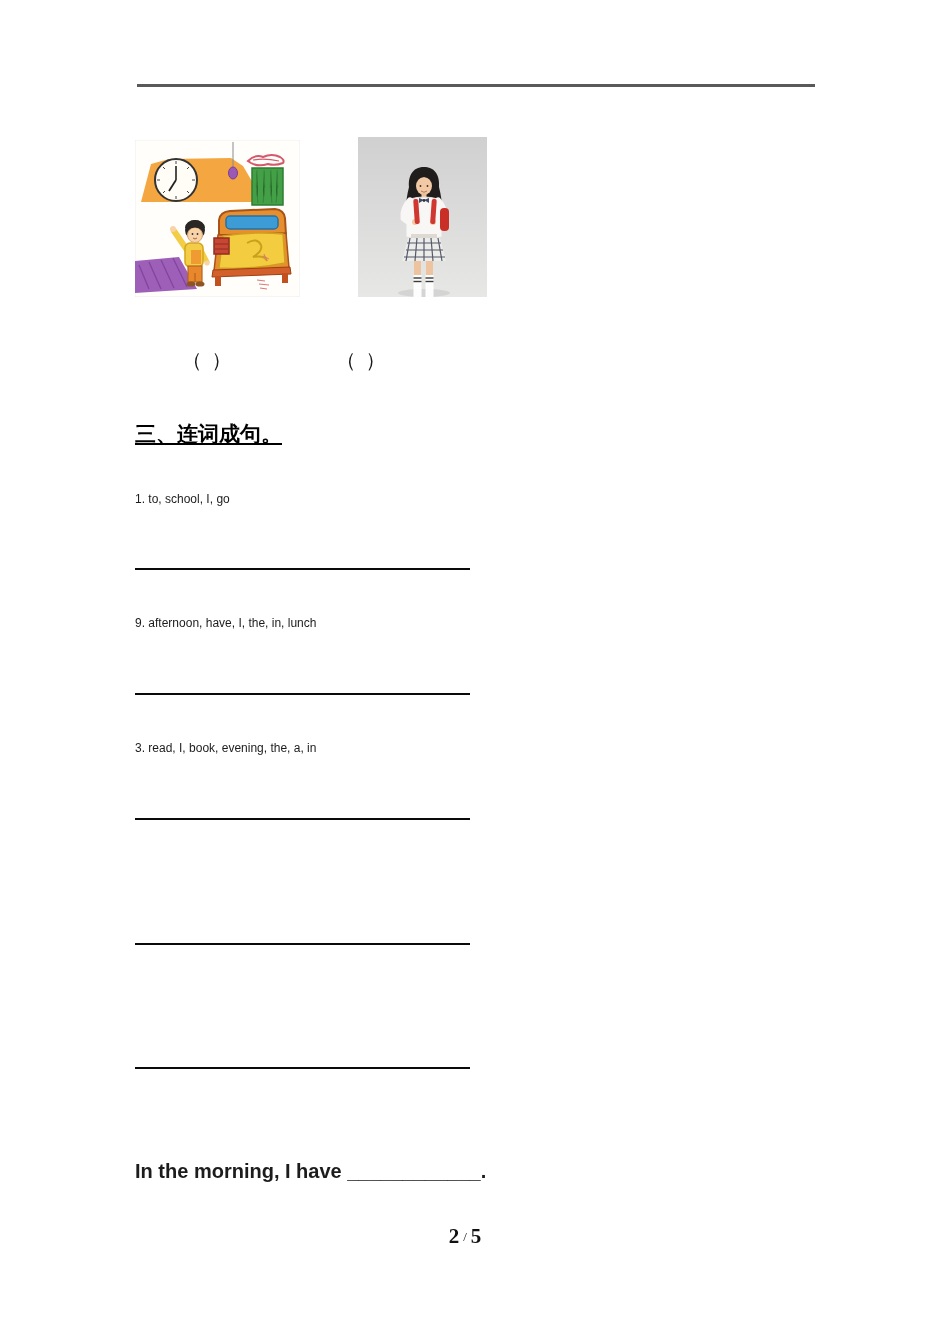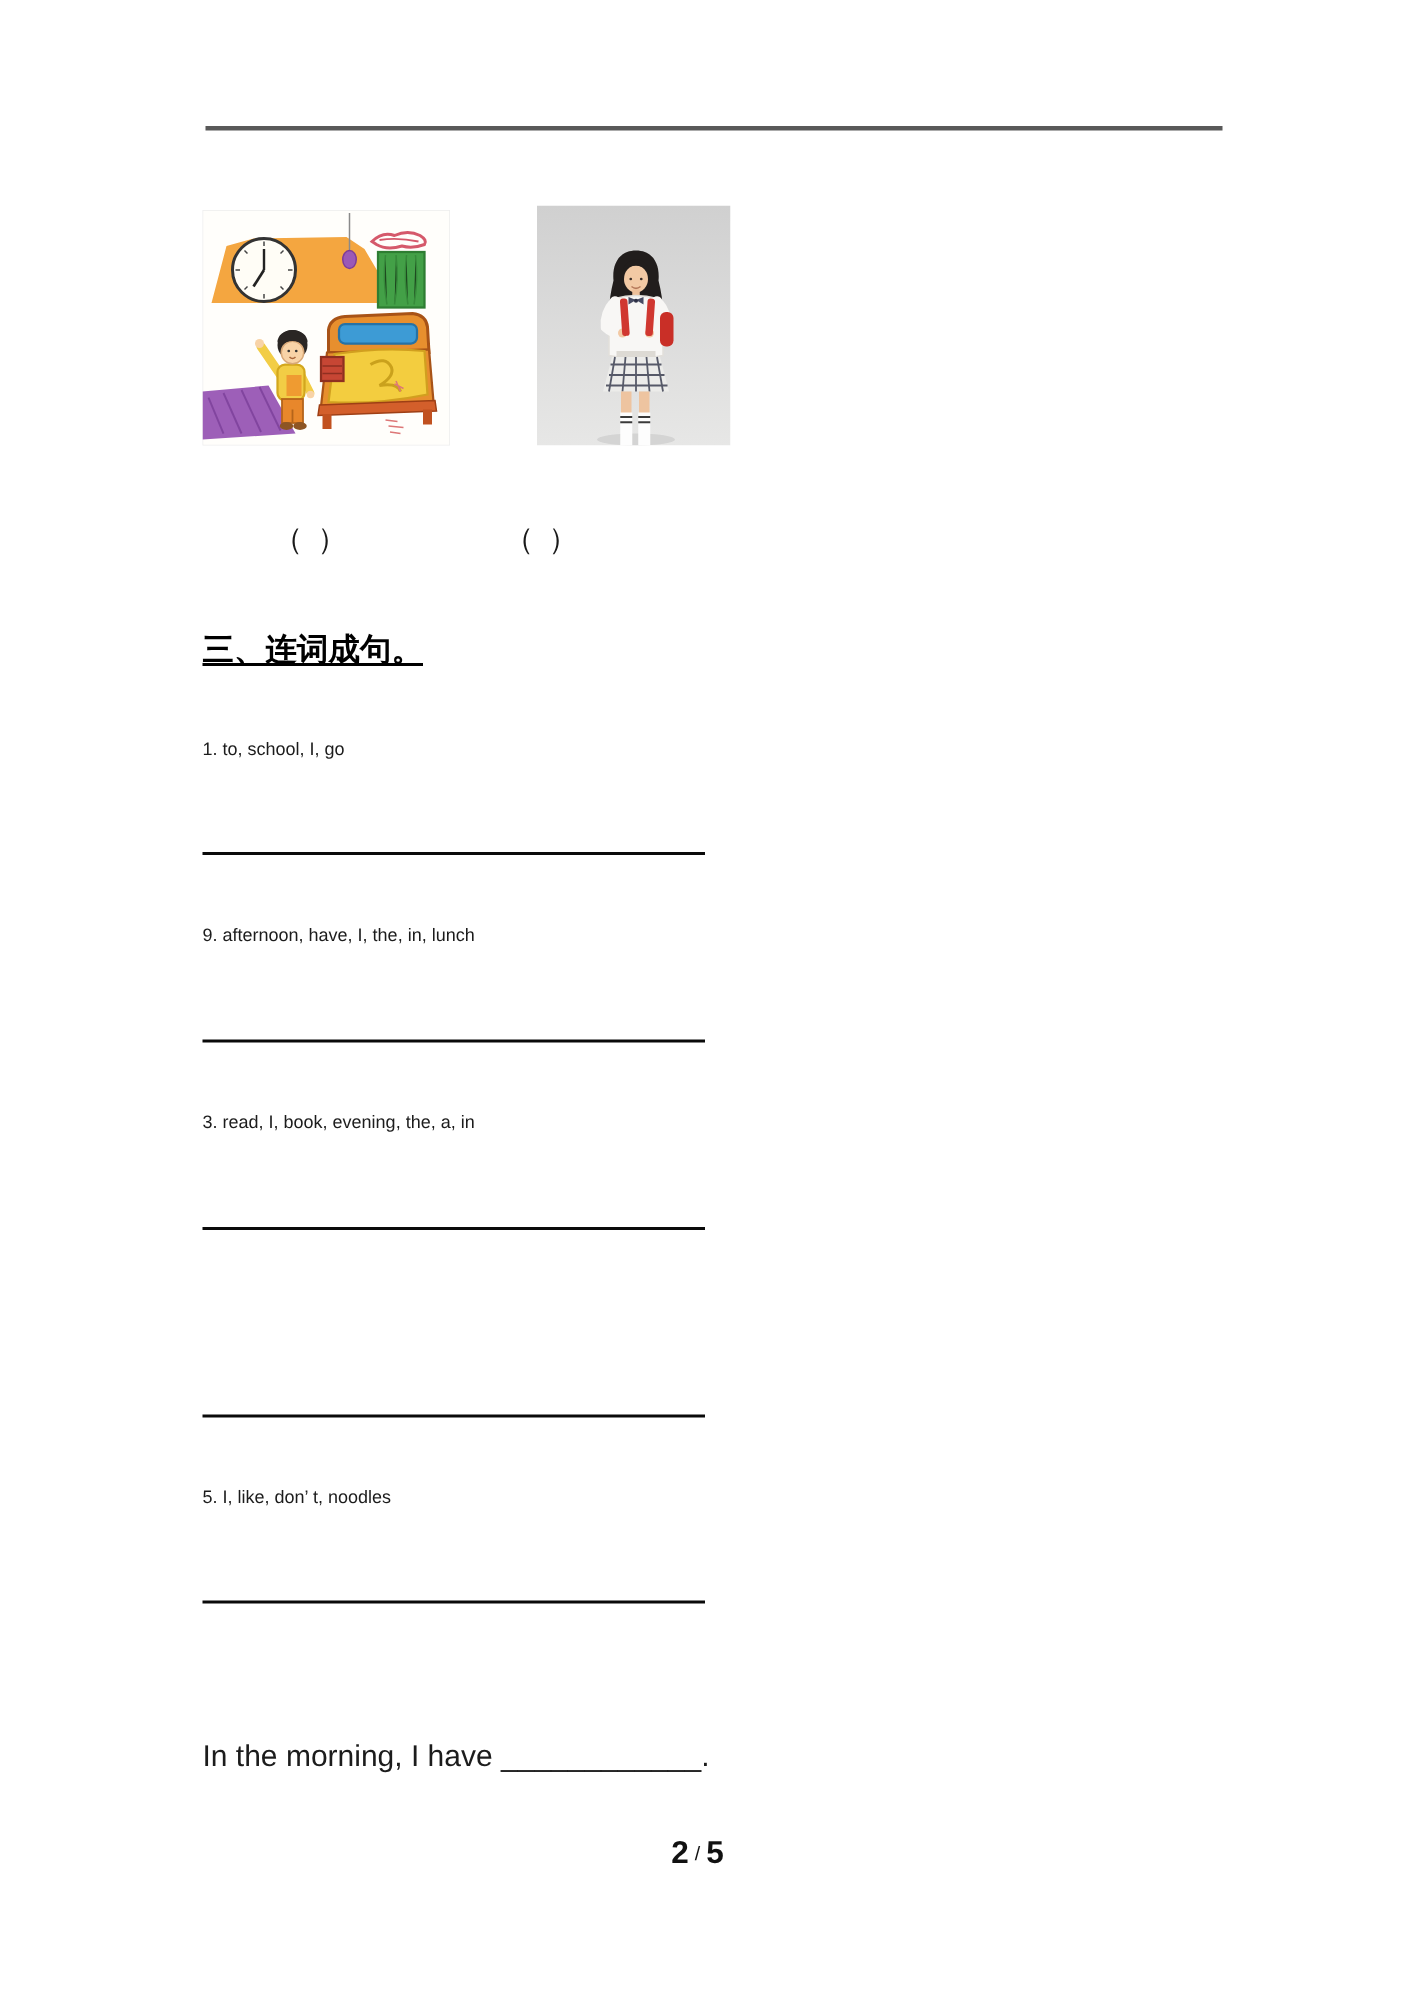--- a/index.html
+++ b/index.html
@@ -26,25 +26,25 @@
     white-space:pre;
     text-decoration:underline;
   }
   .item-text{
     font-size:12px;line-height:25px;color:#1c1c1c;white-space:pre;
   }
   .answer-line{
     width:335px;height:0;border-top:2px solid #0a0a0a;
   }
   .fill-sentence{
-    font-size:20px;line-height:25px;color:#1c1c1c;white-space:pre;
+    font-size:20px;line-height:25px;color:#1c1c1c;white-space:pre;font-weight:bold;
   }
   .footer{
     left:0;top:1224px;width:930px;text-align:center;
-    font-family:Liberation Sans, sans-serif;
+    font-family:Liberation Serif, serif;
     color:#111;
   }
   .footer .num{font-size:21px;font-weight:bold;}
   .footer .sep{font-size:13px;padding:0 4px;vertical-align:2px;}
 </style>
 </head>
 <body>
 
 <div id="page">
 
@@ -196,21 +196,20 @@
   <div class="abs answer-line" style="left:135px;top:568px"></div>
 
   <div class="abs item-text" style="left:135px;top:611px">9. afternoon, have, I, the, in, lunch</div>
   <div class="abs answer-line" style="left:135px;top:693px"></div>
 
   <div class="abs item-text" style="left:135px;top:736px">3. read, I, book, evening, the, a, in</div>
   <div class="abs answer-line" style="left:135px;top:818px"></div>
 
   <div class="abs answer-line" style="left:135px;top:943px"></div>
 
-  <div class="abs item-text" style="left:135px;top:986px">5. I, like, don’ t, noodles</div>
   <div class="abs answer-line" style="left:135px;top:1067px"></div>
 
   <div class="abs fill-sentence" style="left:135px;top:1159px">In the morning, I have ____________.</div>
 
   <div class="abs footer">
     <span class="num">2</span><span class="sep">/</span><span class="num">5</span>
   </div>
 
 </div>
 

